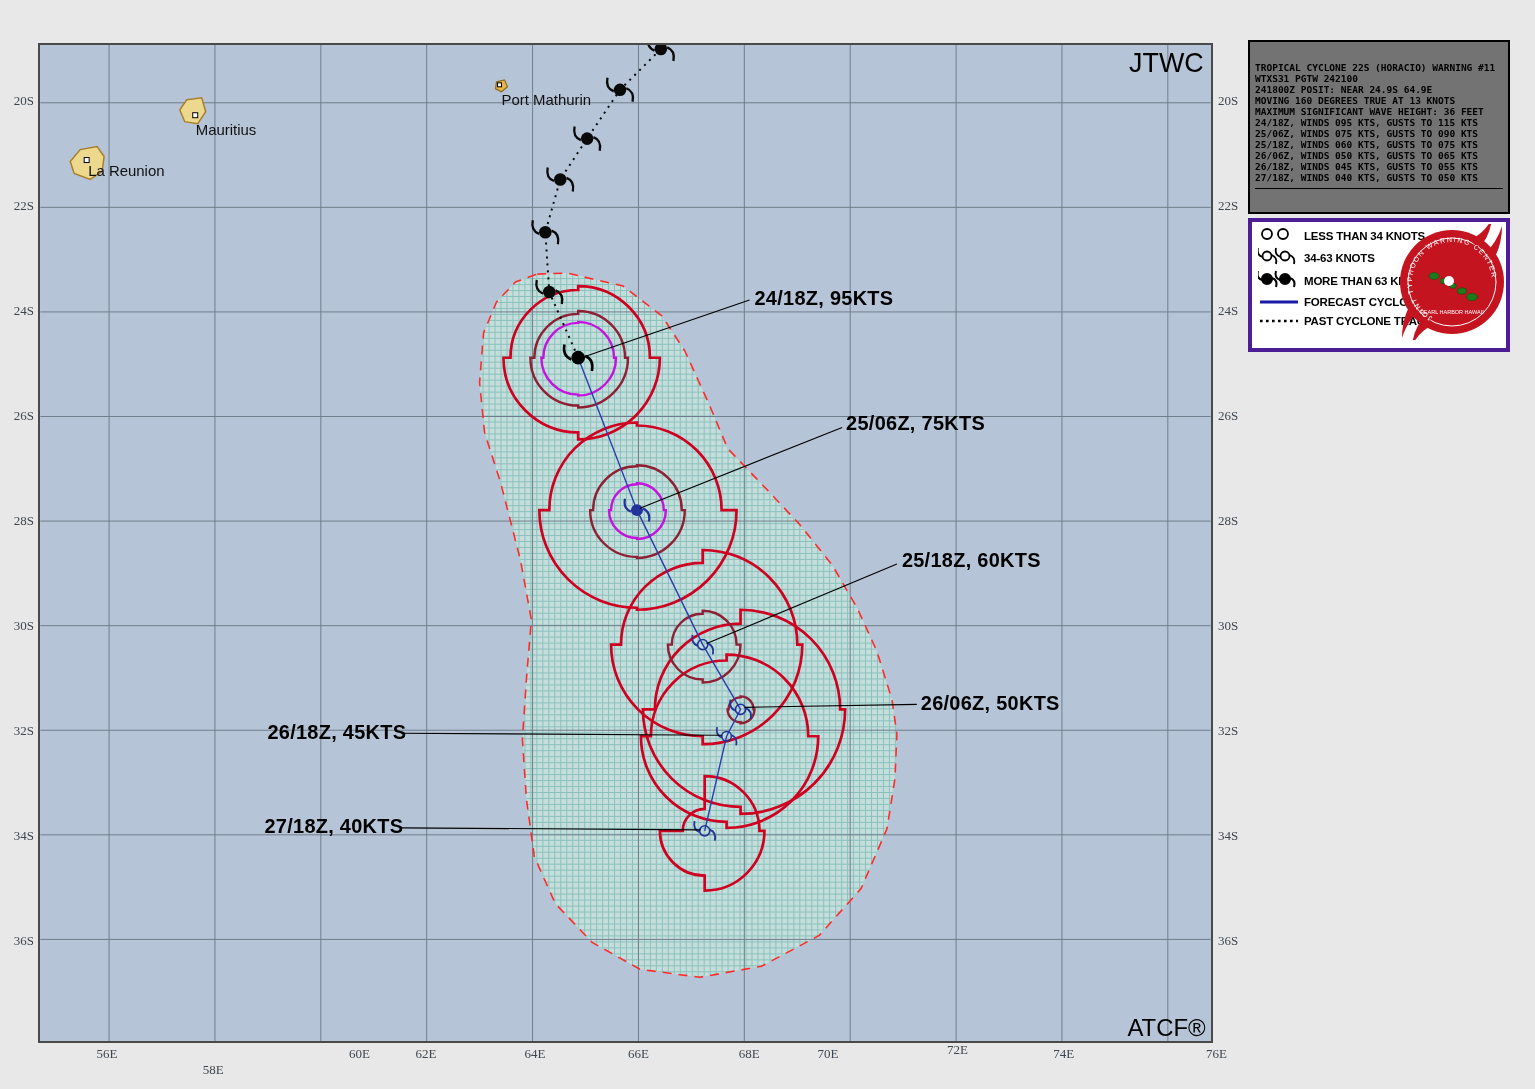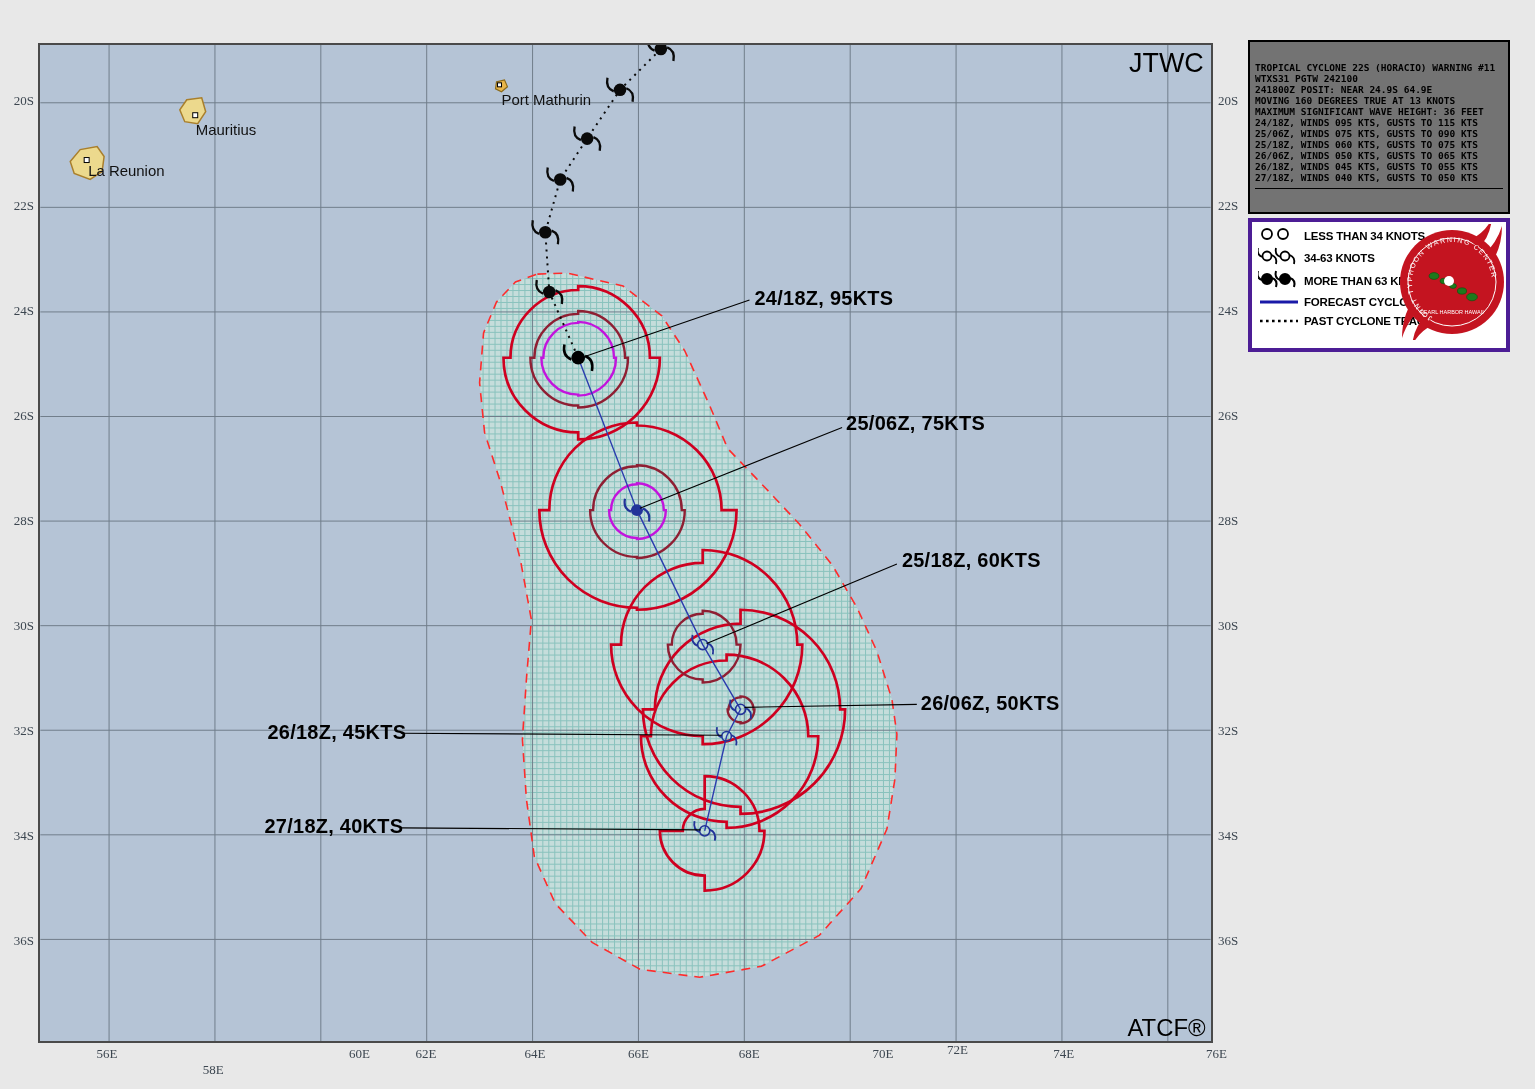--- a/index.html
+++ b/index.html
@@ -190,21 +190,21 @@
   </div>
 
   <div id="lon-ticks">
       <div class="tick" style="left: 92px; top: 1046px;">56E</div>
       <div class="tick" style="left: 198.3px; top: 1062px;">58E</div>
       <div class="tick" style="left: 304.6px; top: 1046px; margin-left: 40px;">60E</div>
       <div class="tick" style="left: 410.9px; top: 1046px;">62E</div>
       <div class="tick" style="left: 492px; top: 1046px; margin-left: 28px;">64E</div>
       <div class="tick" style="left: 623.5px; top: 1046px;">66E</div>
       <div class="tick" style="left: 729.8px; top: 1046px; text-align: right;">68E</div>
-      <div class="tick" style="left: 868px; top: 1046px;">70E</div>
+      <div class="tick" style="left: 813px; top: 1046px;">70E</div>
       <div class="tick" style="left: 942.4px; top: 1042px;">72E</div>
       <div class="tick" style="left: 1048.7px; top: 1046px;">74E</div>
       <div class="tick" style="left: 1197px; top: 1046px; text-align: right;">76E</div>
     </div>
   <div id="lat-left">
       <div class="tick left" style="top: 93px; left: 4px;">20S</div>
       <div class="tick left" style="top: 198px; left: 4px;">22S</div>
       <div class="tick left" style="top: 303px; left: 4px;">24S</div>
       <div class="tick left" style="top: 408px; left: 4px;">26S</div>
       <div class="tick left" style="top: 513px; left: 4px;">28S</div>

